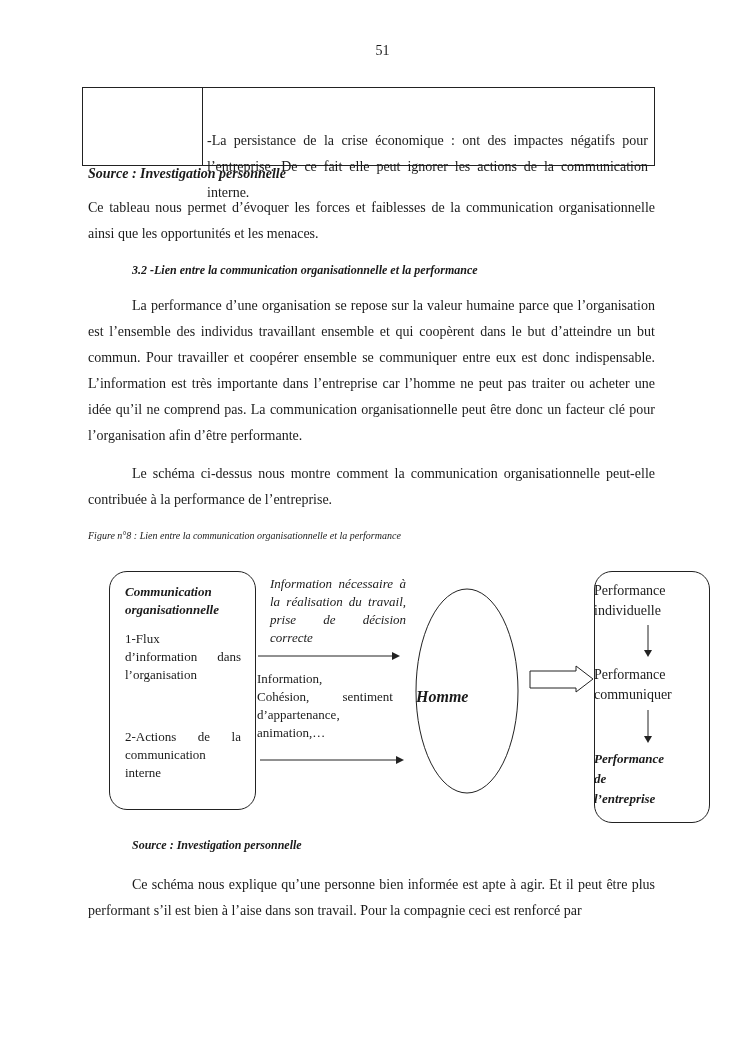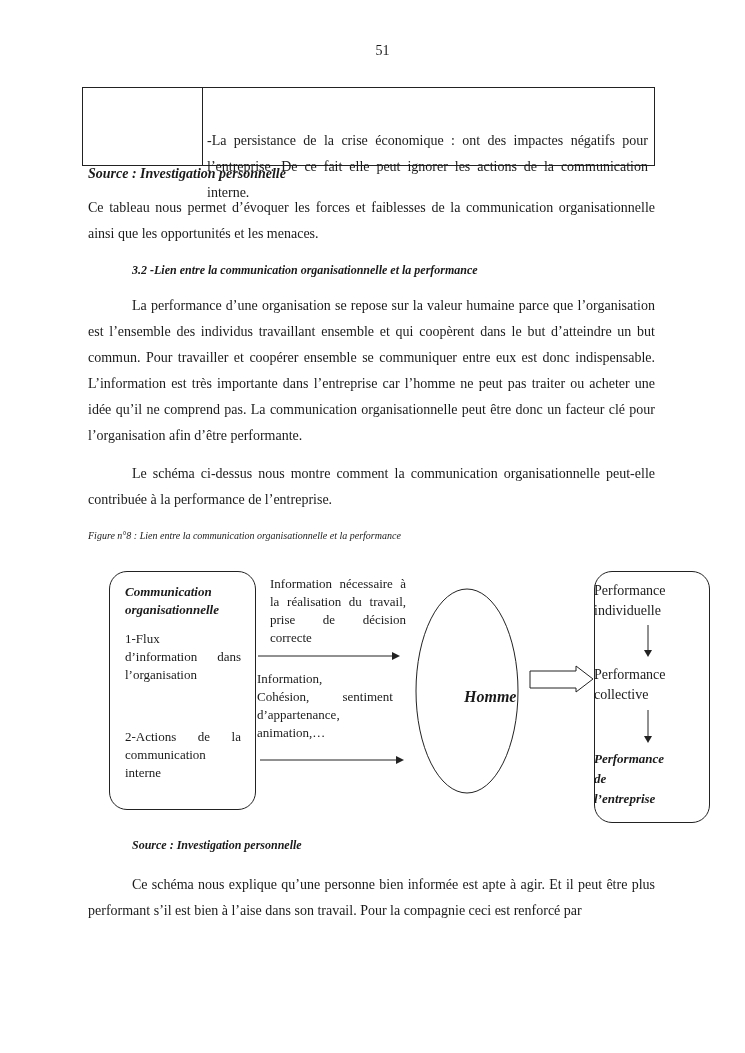--- a/index.html
+++ b/index.html
@@ -72,44 +72,44 @@
     <div>1-Flux</div>
     <div class="just">d’information dans</div>
     <div>l’organisation</div>
   </div>
   <div class="abs dtext" style="left:125px; top:728px; width:116px;">
     <div class="just">2-Actions de la</div>
     <div>communication</div>
     <div>interne</div>
   </div>
 
-  <div class="abs dtext" style="left:270px; top:575px; width:136px;">
+  <div class="abs dtext" style="left:270px; top:575px; width:136px;font-style:italic;">
     <div class="just">Information nécessaire à</div>
     <div class="just">la réalisation du travail,</div>
     <div class="just">prise de décision</div>
     <div>correcte</div>
   </div>
 
   <div class="abs dtext" style="left:257px; top:670px; width:136px;">
     <div>Information,</div>
     <div class="just">Cohésion, sentiment</div>
     <div>d’appartenance,</div>
     <div>animation,…</div>
   </div>
 
-  <div class="abs center" style="left:416px; width:102px; top:688px; font-weight:bold; font-style:italic; font-size:16px;padding-left:48px;">Homme</div>
+  <div class="abs center" style="left:416px; width:102px; top:688px; font-weight:bold; font-style:italic; font-size:16px;">Homme</div>
 
   <div class="abs box-right"></div>
   <div class="abs dtext center" style="left:594px; width:116px; top:581px; font-size:14px; line-height:20px;">
     <div>Performance</div>
     <div>individuelle</div>
   </div>
   <div class="abs dtext center" style="left:594px; width:116px; top:665px; font-size:14px; line-height:20px;">
     <div>Performance</div>
-    <div>collective</div>
+    <div>communiquer</div>
   </div>
   <div class="abs dtext center" style="left:594px; width:116px; top:749px; font-size:13px; line-height:20px; font-weight:bold; font-style:italic;">
     <div>Performance</div>
     <div>de</div>
     <div>l’entreprise</div>
   </div>
 </div>
 
 <div class="abs sub" style="top:838px;">Source : Investigation personnelle</div>
 

